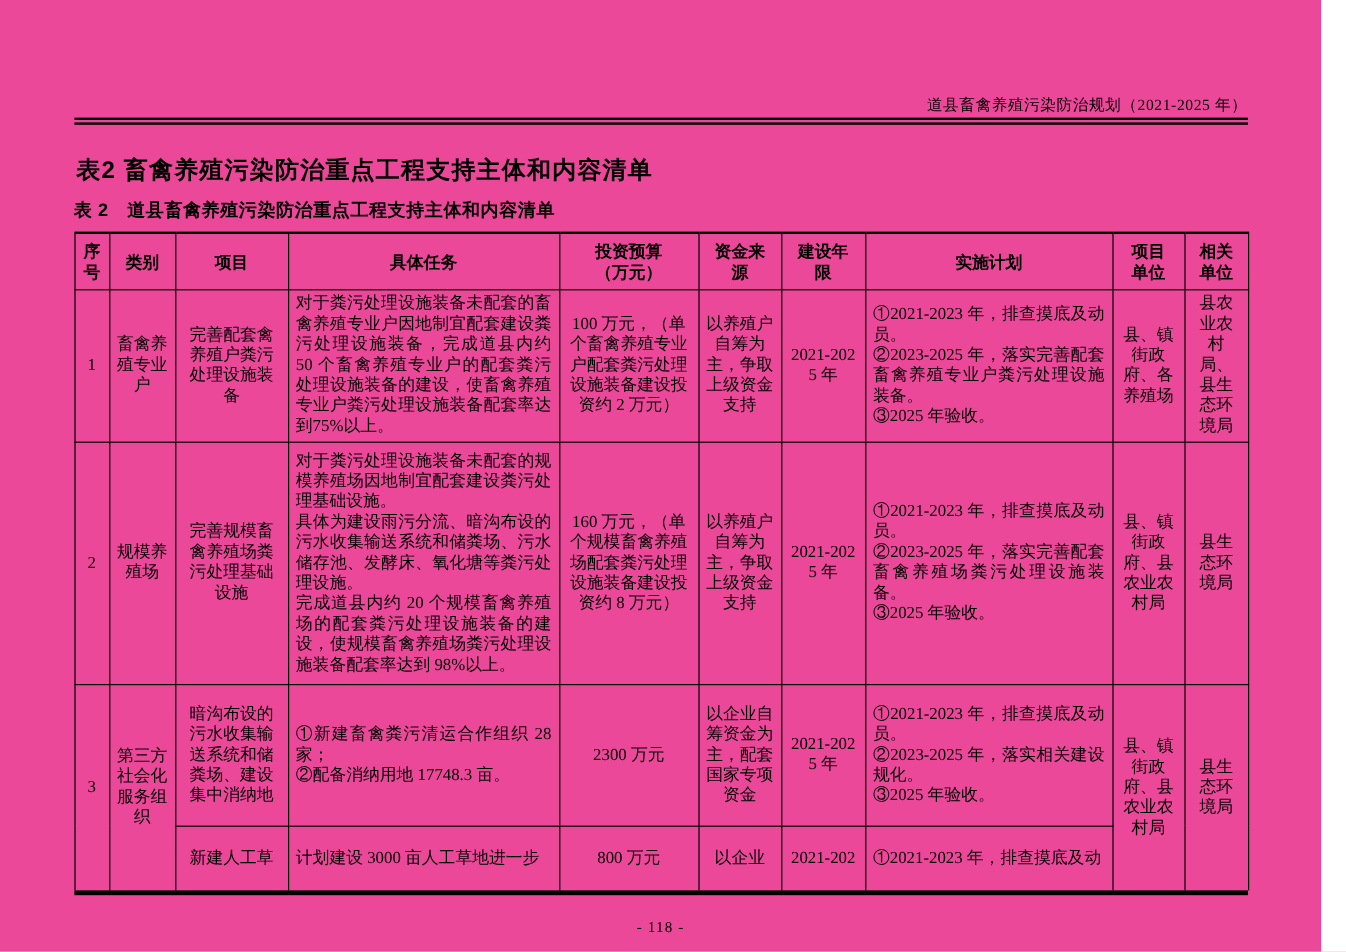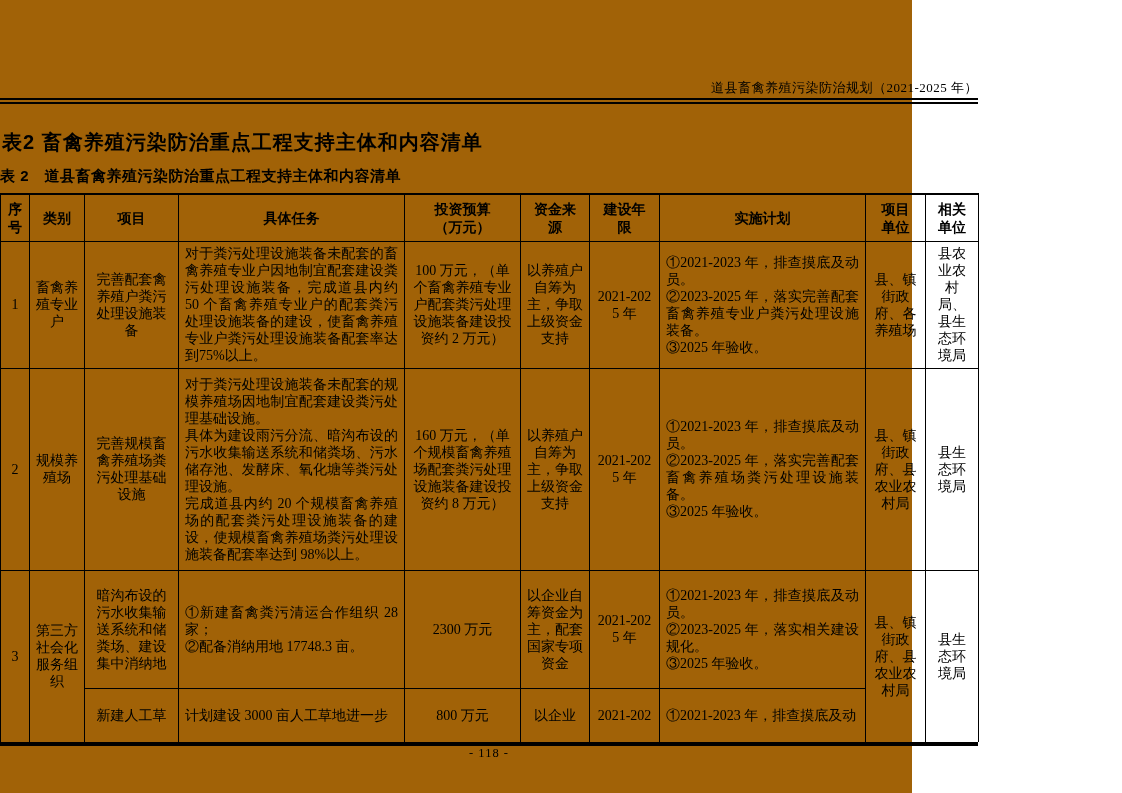--- a/index.html
+++ b/index.html
@@ -1,21 +1,21 @@
 <!DOCTYPE html>
 <html><head>
 <meta charset="utf-8">
 <style>
   html,body{margin:0;padding:0;background:#ffffff;}
   body{
     width:1122px;height:793px;overflow:hidden;color:#000;
     font-family:"Liberation Serif","DejaVu Serif",serif;
     -webkit-font-smoothing:antialiased;
   }
-  .page{position:relative;width:912px;height:793px;background:#a16207;}
+  .page{position:relative;width:1101px;height:793px;background:#ec4899;}
   .content{width:978px;margin:0 auto;}
   .running-header{
     padding-top:80px;text-align:right;font-size:13px;line-height:15px;
     letter-spacing:0.5px;
   }
   .double-rule{
     margin-top:3px;height:2px;
     border-top:2.5px solid #000;border-bottom:2.5px solid #000;
   }
   .doc-title{
@@ -36,21 +36,21 @@
     white-space:pre-line;overflow:hidden;word-break:normal;
   }
   .t th{
     border-top:2.5px solid #000;font-weight:bold;font-size:14px;line-height:18px;
     font-family:"Liberation Sans","DejaVu Sans",sans-serif;padding:2px 2px;
   }
   .t td.just{text-align:justify;text-justify:inter-character;padding:2px 6px;}
   .t td.narrow{padding:2px 6px;}
   .t tr.cut td{border-bottom:none;}
   .t td.nobb{border-bottom:none;}
-  .pagenum{margin-top:0;text-align:center;font-size:12.5px;letter-spacing:1px;}
+  .pagenum{margin-top:20px;text-align:center;font-size:12.5px;letter-spacing:1px;}
 </style>
 </head>
 <body>
 
 <div class="page">
   <div class="content">
 
     <div class="running-header">
       <span>道县畜禽养殖污染防治规划（2021-2025 年）</span>
     </div>

